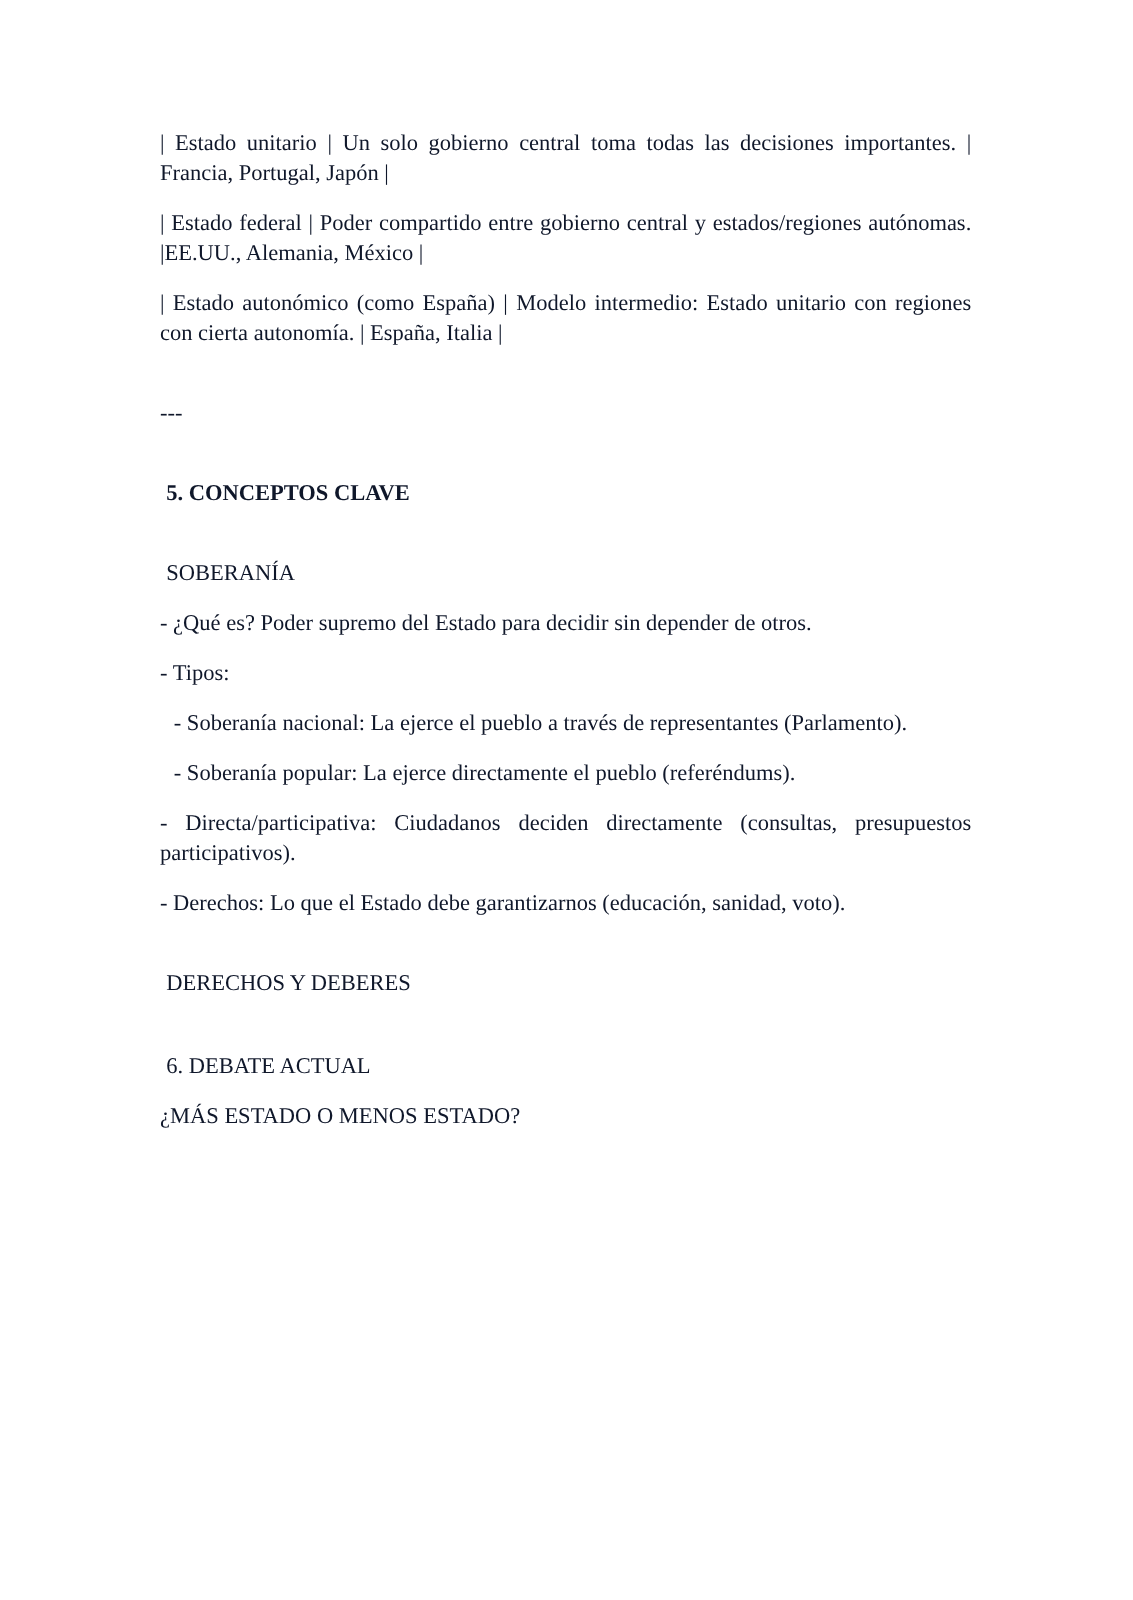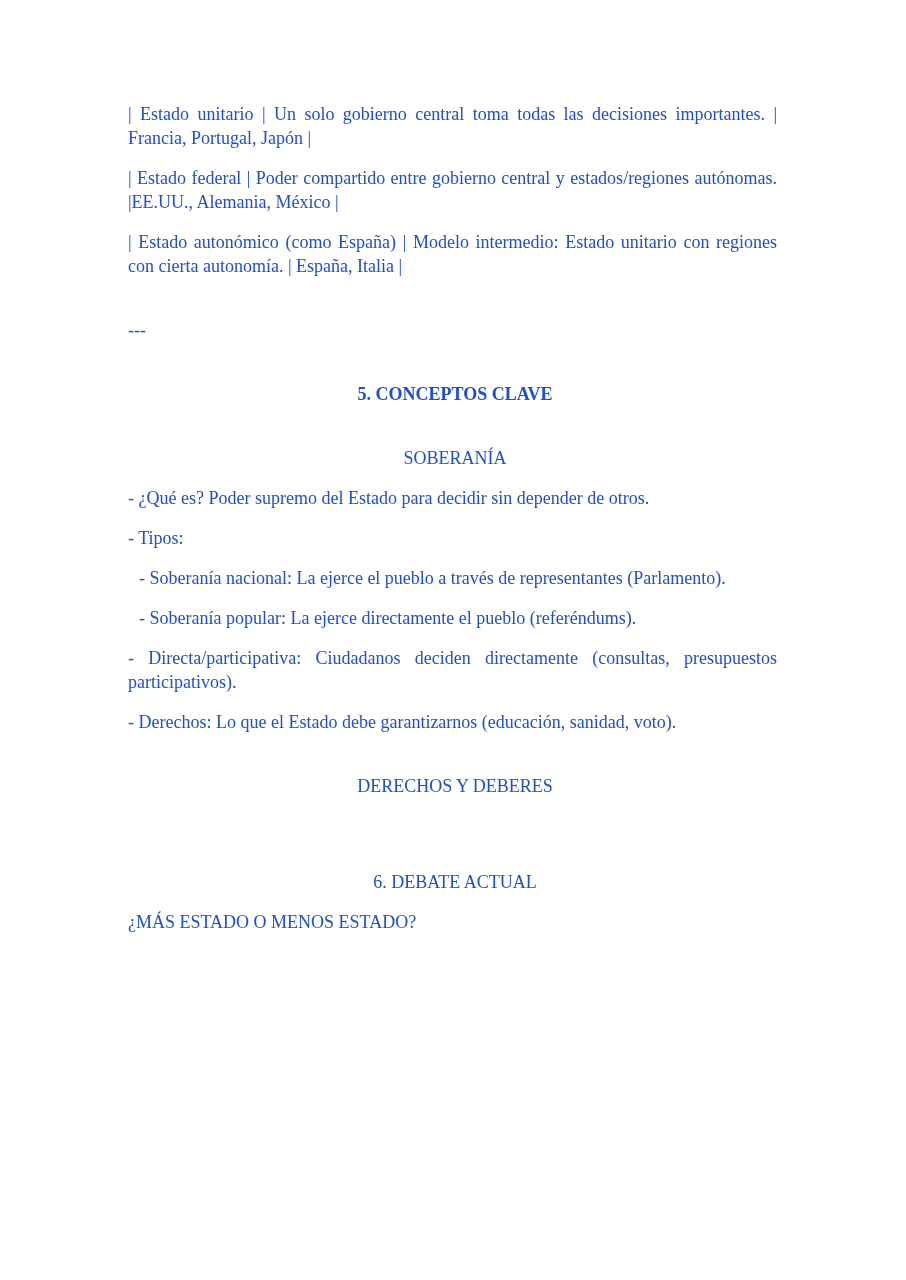--- a/index.html
+++ b/index.html
@@ -17,29 +17,29 @@
   .content {
     box-sizing: border-box;
     padding: 102px 129px 0 128px;
     width: 906px;
   }
   .b {
     margin: 0 0 16px 0;
     font-family: "Liberation Serif", "DejaVu Serif", serif;
     font-size: 18px;
     line-height: 24px;
-    color: #1d4ed8;
+    color: #0f172a;
     white-space: normal;
   }
   .j { text-align: justify; }
-  .h { padding-left: 5px; text-align: center; }
+  .h { padding-left: 5px; }
   .i1 { padding-left: 11px; }
   .bold { font-weight: 700; }
   .sp1 { margin-top: 40px; }
-  .sp2 { margin-top: 72px; }
+  .sp2 { margin-top: 42px; }
 </style>
 </head>
 <body>
 
 <div class="page">
   <div class="content">
 
     <p class="b j">| Estado unitario | Un solo gobierno central toma todas las decisiones importantes. | Francia, Portugal, Japón |</p>
     <p class="b j">| Estado federal | Poder compartido entre gobierno central y estados/regiones autónomas. |EE.UU., Alemania, México |</p>
     <p class="b j">| Estado autonómico (como España) | Modelo intermedio: Estado unitario con regiones con cierta autonomía. | España, Italia |</p>

